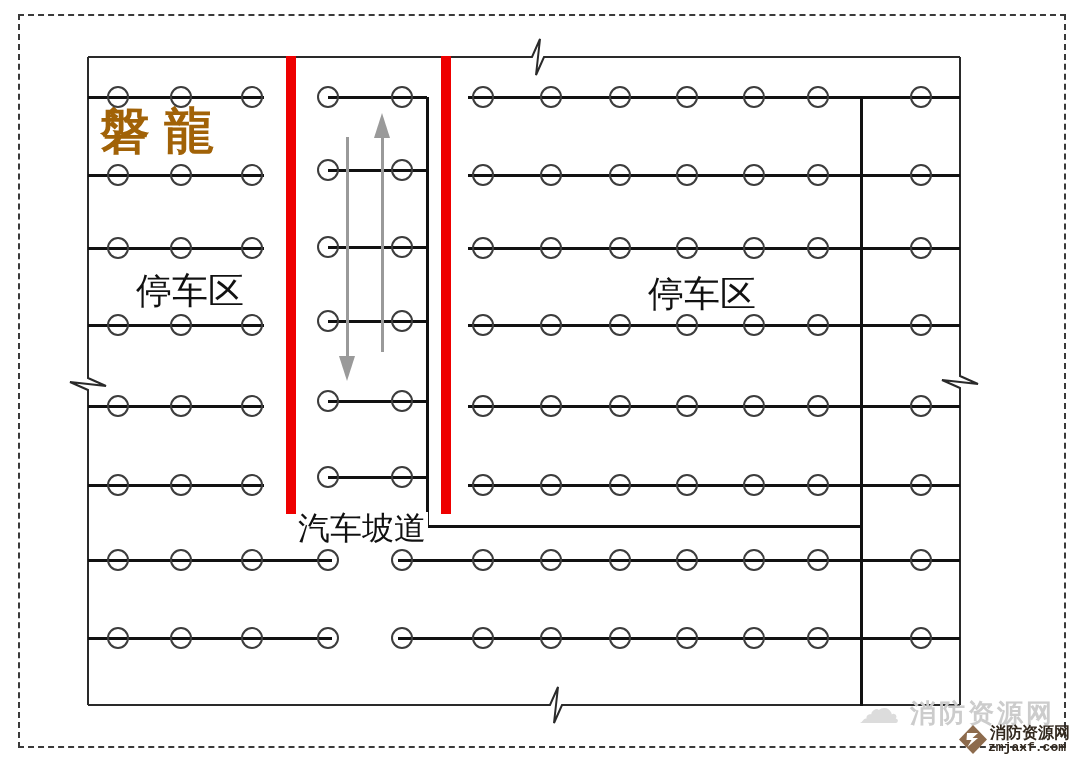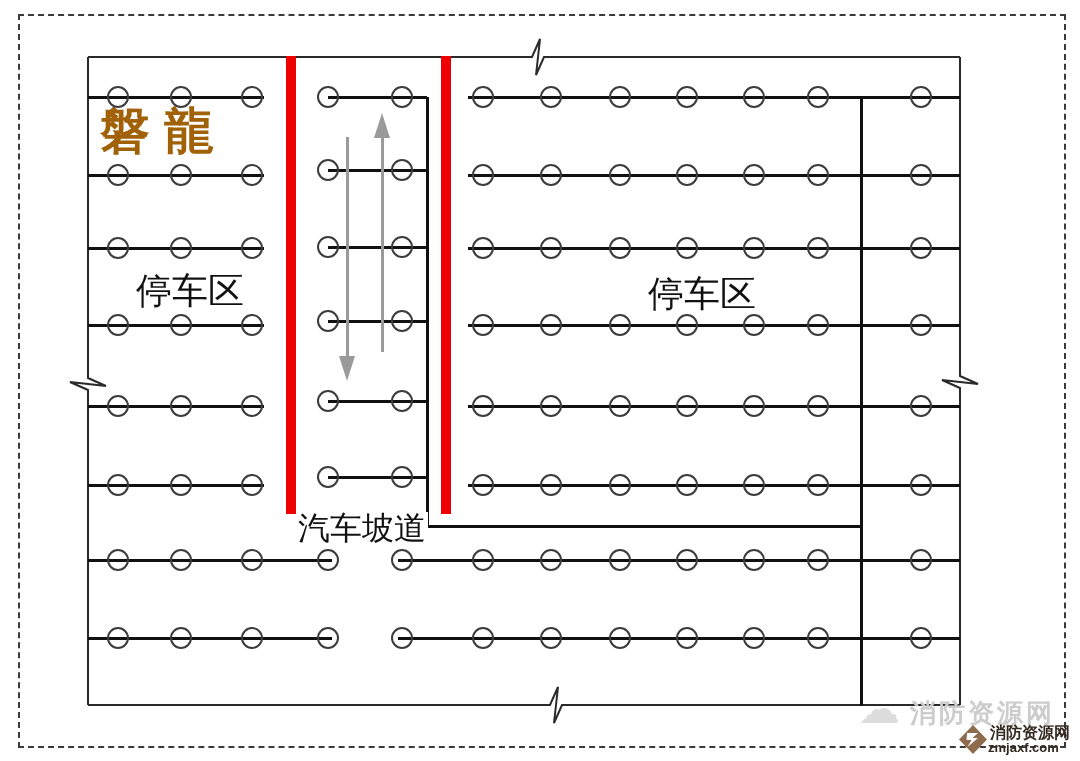--- a/index.html
+++ b/index.html
@@ -192,14 +192,14 @@
 
   <span class="abs" style="left:958px;top:724px;">
     <svg width="30" height="31" viewBox="0 0 30 31">
       <polygon points="15,1 29,15.5 15,30 1,15.5" fill="#8d6b4d"></polygon>
       <polygon points="9,9 20,9 14.5,14 20,14 9.5,23 13.5,16 8.5,16" fill="#ffffff"></polygon>
     </svg>
   </span>
 
   <div class="abs footer-brand" style="left:990px;top:725px;font-size:16px;">消防资源网</div>
 
-  <div class="abs footer-domain" style="left:988px;top:741px;font-size:13px;">zmjaxf.com</div>
+  <div class="abs footer-domain" style="left:988px;top:741px;font-size:13px;font-family:Liberation Mono, monospace;">zmjaxf.com</div>
 </div>
 
 </body></html>

